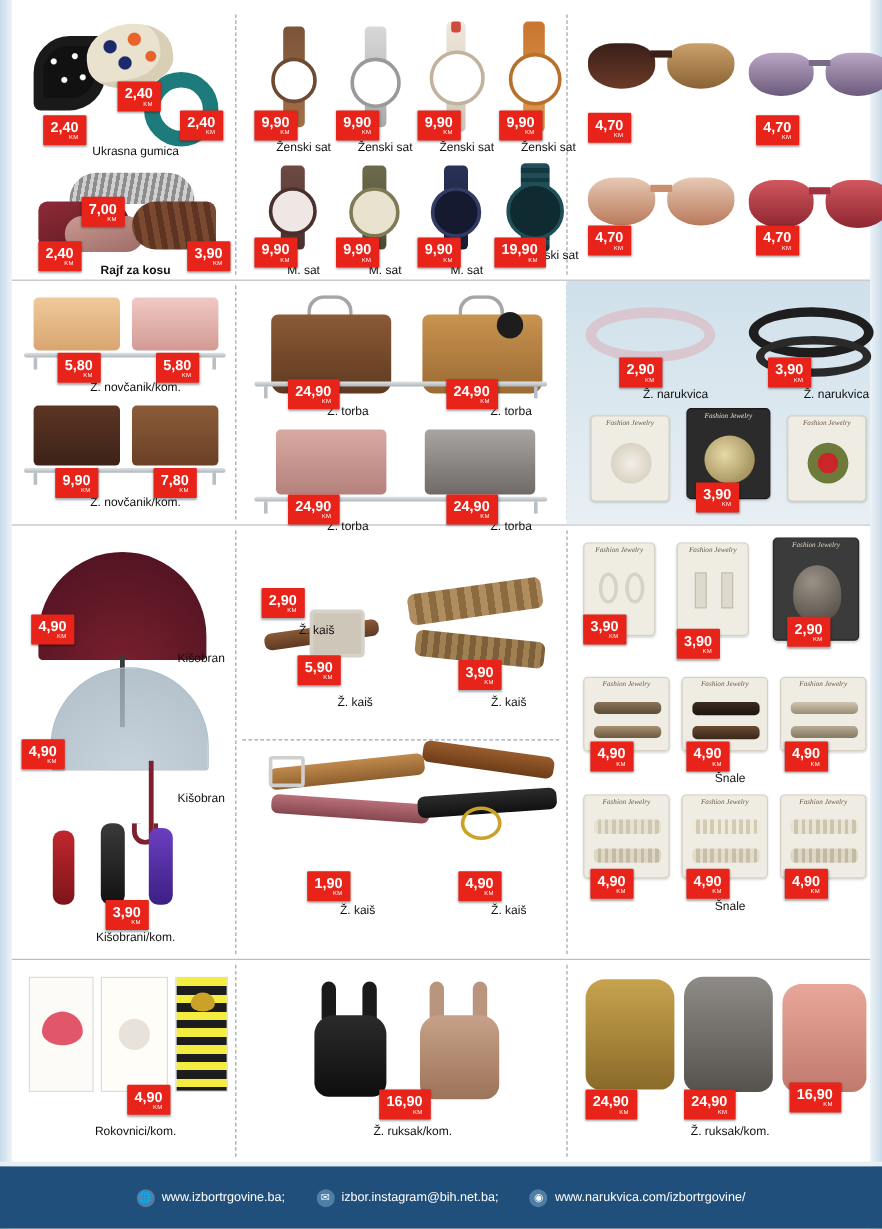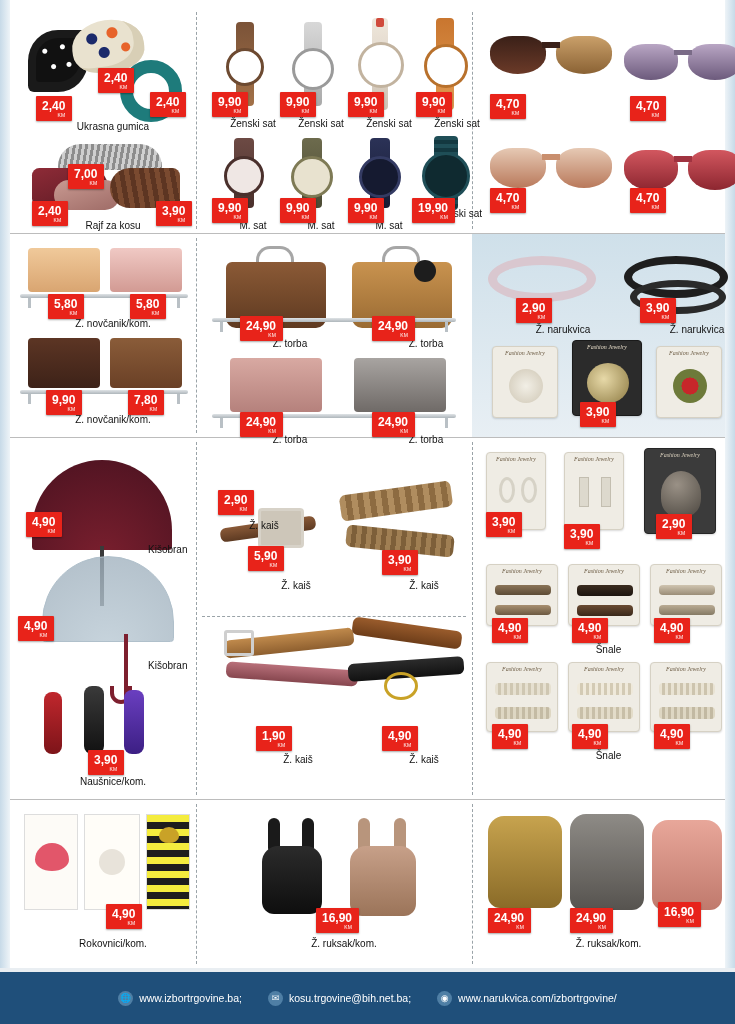--- a/index.html
+++ b/index.html
@@ -165,21 +165,21 @@
         <div class="cap" style="left:0;right:0;top:113px;">Ukrasna gumica</div>
 
         <div class="art" style="left:48px;top:136px;width:104px;height:26px;border-radius:50px 50px 8px 8px;background:repeating-linear-gradient(100deg,#cfcfcf 0 3px,#8d8d8d 3px 6px);"></div>
         <div class="art" style="left:22px;top:160px;width:76px;height:38px;border-radius:10px 26px 26px 10px;background:linear-gradient(160deg,#8e2b37,#5c1a24);"></div>
         <div class="art" style="left:44px;top:172px;width:66px;height:30px;border-radius:20px;background:linear-gradient(160deg,#c99a92,#9e6b66);"></div>
         <div class="art" style="left:100px;top:160px;width:70px;height:40px;border-radius:26px 10px 10px 26px;background:repeating-linear-gradient(80deg,#7a4a30 0 5px,#5d3522 5px 10px);"></div>
 
         <div class="price" style="left:58px;top:156px;">7,00<span class="cur">KM</span></div>
         <div class="price" style="left:22px;top:193px;">2,40<span class="cur">KM</span></div>
         <div class="price" style="left:146px;top:193px;">3,90<span class="cur">KM</span></div>
-        <div class="cap" style="left:0;right:0;top:212px;">Rajf za kosu</div>
+        <div class="cap" style="left:0;right:0;top:212px;font-weight:bold;">Rajf za kosu</div>
       </div>
 
       <div class="cell" style="left:186px;width:276px;">
 
         <div class="art" style="left:24px;top:14px;">
           <div class="watch-band" style="left:16px;top:0;width:18px;height:84px;background:linear-gradient(#7b5338,#a27148);"></div>
           <div class="watch-face" style="left:6px;top:26px;width:38px;height:38px;border-color:#6d4a31;"></div>
         </div>
         <div class="art" style="left:92px;top:14px;">
           <div class="watch-band" style="left:16px;top:0;width:18px;height:84px;background:linear-gradient(#d8d8d8,#a9a9a9);"></div>
@@ -345,21 +345,21 @@
 
         <div class="price" style="left:16px;top:74px;">4,90<span class="cur">KM</span></div>
         <div class="cap" style="left:118px;top:106px;">Kišobran</div>
         <div class="price" style="left:8px;top:178px;">4,90<span class="cur">KM</span></div>
         <div class="cap" style="left:118px;top:222px;">Kišobran</div>
 
         <div class="art" style="left:34px;top:254px;width:18px;height:62px;border-radius:8px;background:linear-gradient(#c0272d,#7d1419);"></div>
         <div class="art" style="left:74px;top:248px;width:20px;height:68px;border-radius:8px;background:linear-gradient(#3a3a3a,#111);"></div>
         <div class="art" style="left:114px;top:252px;width:20px;height:64px;border-radius:8px;background:linear-gradient(#6a3fc0,#3c1f84);"></div>
         <div class="price" style="left:78px;top:312px;">3,90<span class="cur">KM</span></div>
-        <div class="cap" style="left:0;right:0;top:338px;">Naušnice/kom.</div>
+        <div class="cap" style="left:0;right:0;top:338px;">Kišobrani/kom.</div>
       </div>
 
       <div class="cell" style="left:186px;width:276px;">
         <div class="hdash" style="top:178px;"></div>
 
         <div class="belt" style="left:24px;top:84px;width:96px;height:14px;background:linear-gradient(#8a5a38,#5d3a22);transform:rotate(-8deg);"></div>
         <div class="buckle" style="left:62px;top:70px;width:46px;height:40px;border-color:#d7d2c8;background:#cdc6b9;border-radius:4px;"></div>
         <div class="belt" style="left:144px;top:50px;width:112px;height:26px;background:repeating-linear-gradient(90deg,#b08d5f 0 6px,#8d6b41 6px 12px);transform:rotate(-8deg);"></div>
         <div class="belt" style="left:150px;top:92px;width:108px;height:22px;background:repeating-linear-gradient(90deg,#a07f53 0 5px,#7d5f39 5px 10px);transform:rotate(6deg);"></div>
 
@@ -491,20 +491,20 @@
   </div>
 
   <div class="footer-strip-top"></div>
   <div class="footer">
     <div class="fitem">
       <span class="fico">🌐</span>
       <span>www.izbortrgovine.ba;</span>
     </div>
     <div class="fitem">
       <span class="fico">✉</span>
-      <span>kosu.trgovine@bih.net.ba;</span>
+      <span>izbor.instagram@bih.net.ba;</span>
     </div>
     <div class="fitem">
       <span class="fico">◉</span>
       <span>www.narukvica.com/izbortrgovine/</span>
     </div>
   </div>
 </div>
 
 </body></html>

